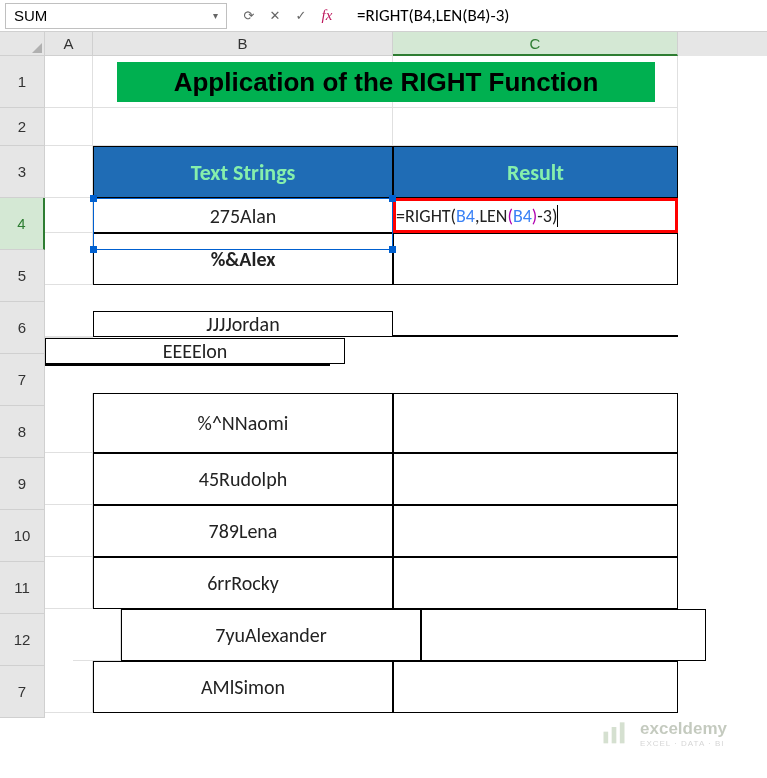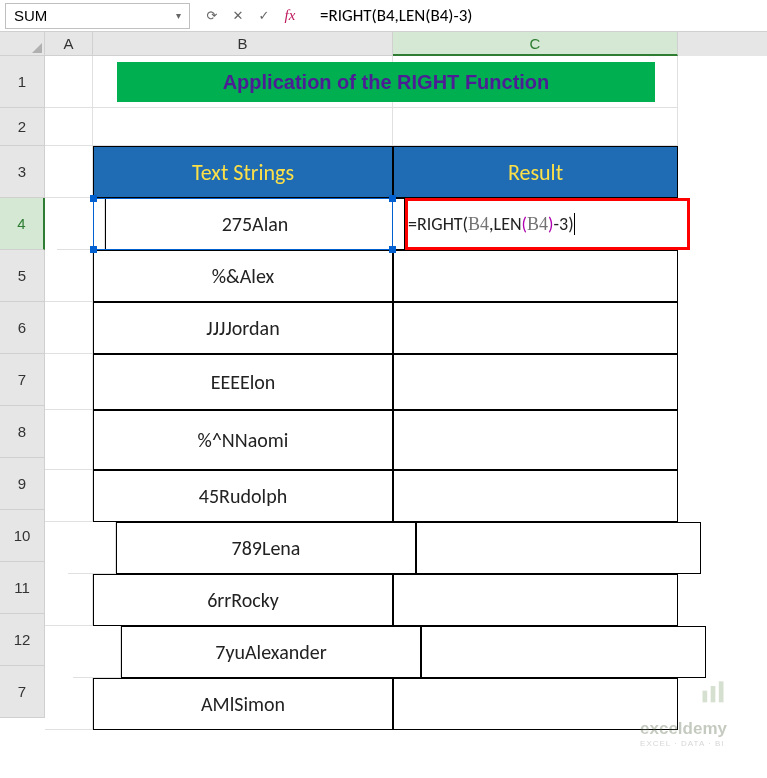--- a/index.html
+++ b/index.html
@@ -1,19 +1,19 @@
 <!DOCTYPE html>
 <html><head>
   <meta charset="utf-8">
   <style>
     * { box-sizing: border-box; margin: 0; padding: 0; }
     body { font-family: 'Segoe UI', Arial, sans-serif; background: #fff; width: 767px; height: 778px; overflow: hidden; position: relative; }
     
     .namebox-bar { display: flex; align-items: center; height: 32px; border-bottom: 1px solid #d0d0d0; background: #fff; padding: 0 5px; gap: 4px; }
-    .namebox { width: 185px; height: 26px; border: 1px solid #c0c0c0; display: flex; align-items: center; padding: 0 8px; font-size: 15px; background: #fff; position: relative; }
+    .namebox { width: 222px; height: 26px; border: 1px solid #c0c0c0; display: flex; align-items: center; padding: 0 8px; font-size: 15px; background: #fff; position: relative; }
     .namebox-dropdown { margin-left: auto; font-size: 10px; color: #666; }
     .formula-icons { display: flex; align-items: center; gap: 2px; padding: 0 6px; }
     .formula-icon-btn { width: 24px; height: 24px; display: flex; align-items: center; justify-content: center; color: #666; font-size: 13px; }
     .fx-icon { font-style: italic; font-family: 'Times New Roman', serif; font-size: 15px; color: #be185d; }
     .formula-input { flex: 1; padding: 0 8px; font-size: 17px; font-family: Calibri, sans-serif; color: #000; }
     
     .select-all { position: absolute; top: 32px; left: 0; width: 45px; height: 24px; background: #e6e6e6; border-right: 1px solid #d0d0d0; border-bottom: 1px solid #d0d0d0; display: flex; align-items: flex-end; justify-content: flex-end; padding: 2px; }
     .select-all-triangle { width: 0; height: 0; border-bottom: 10px solid #b0b0b0; border-left: 10px solid transparent; }
     
     .col-headers { position: absolute; top: 32px; left: 45px; right: 0; height: 24px; display: flex; background: #e6e6e6; }
@@ -29,34 +29,34 @@
     .rh-2 { height: 38px; }
     .rh-n { height: 52px; }
     
     .grid { position: absolute; top: 56px; left: 45px; }
     .grid-row { display: flex; }
     .cell { border-right: 1px solid #e0e0e0; border-bottom: 1px solid #e0e0e0; display: flex; align-items: center; font-family: Calibri, sans-serif; }
     .cell-a { width: 48px; }
     .cell-b { width: 300px; }
     .cell-c { width: 285px; }
     
-    .title-banner { position: absolute; background: #00b050; color: #4c1d95; font-size: 20px; font-weight: bold; display: flex; align-items: center; justify-content: center; }
-    
-    .table-header { background: #1f6cb5; color: #fde047; font-size: 22px; font-weight: normal; border: 1px solid #000; justify-content: center; }
+    .title-banner { position: absolute; background: #00b050; color: #000000; font-size: 26px; font-weight: bold; display: flex; align-items: center; justify-content: center; }
+    
+    .table-header { background: #1f6cb5; color: #86efac; font-size: 22px; font-weight: bold; border: 1px solid #000; justify-content: center; }
     .table-cell { border: 1px solid #000; font-size: 20px; justify-content: center; color: #222; }
     
     .editing-cell { border: 3px solid #ff0000 !important; font-size: 18px; justify-content: flex-start; padding: 0 0; position: relative; font-family: Calibri, sans-serif; }
-    .ref-b4 { color: #737373; font-family: Liberation Serif, serif; }
+    .ref-b4 { color: #3b82f6; }
     .ref-paren { color: #b000b0; }
     .cursor-bar { display: inline-block; width: 1px; height: 22px; background: #000; vertical-align: middle; }
     
     .blue-selection { position: absolute; border: 1.5px solid #0060d0; pointer-events: none; }
     .blue-handle { position: absolute; width: 7px; height: 7px; background: #0060d0; }
     
-    .watermark { position: absolute; bottom: 30px; right: 40px; display: flex; align-items: flex-end; gap: 12px; opacity: 0.35; flex-direction: column; }
+    .watermark { position: absolute; bottom: 30px; right: 40px; display: flex; align-items: flex-end; gap: 12px; opacity: 0.35; }
     .watermark-icon { width: 28px; height: 28px; }
     .watermark-text { font-size: 17px; color: #5a6b4a; font-weight: 600; }
     .watermark-sub { font-size: 8px; color: #888; letter-spacing: 1px; }
   </style>
 </head>
 <body>
 
 <div class="namebox-bar">
   <div class="namebox">
     <span>SUM</span>
@@ -110,61 +110,61 @@
     <div class="cell cell-b"></div>
     <div class="cell cell-c"></div>
   </div>
 
   <div class="grid-row" style="height:52px;">
     <div class="cell cell-a"></div>
     <div class="cell cell-b table-header">Text Strings</div>
     <div class="cell cell-c table-header">Result</div>
   </div>
 
-  <div class="grid-row" style="height:52px;margin-left:12px;">
+  <div class="grid-row" style="height:35px;">
     <div class="cell cell-a"></div>
     <div class="cell cell-b table-cell">275Alan</div>
     <div class="cell cell-c table-cell editing-cell">
       <span>=RIGHT(</span>
         <span class="ref-b4">B4</span>
         <span>,LEN</span>
         <span class="ref-paren">(</span>
         <span class="ref-b4">B4</span>
         <span class="ref-paren">)</span>
         <span>-3)</span>
         <span class="cursor-bar"></span>
     </div>
   </div>
 
-  <div class="grid-row" style="height:52px;">
+  <div class="grid-row" style="height:52px;font-weight:bold;">
       <div class="cell cell-a"></div>
       <div class="cell cell-b table-cell">%&amp;Alex</div>
       <div class="cell cell-c table-cell"></div>
     </div>
-  <div class="grid-row" style="height:52px;">
+  <div class="grid-row" style="height:52px;align-items:flex-end;">
       <div class="cell cell-a"></div>
       <div class="cell cell-b table-cell">JJJJordan</div>
       <div class="cell cell-c table-cell"></div>
     </div>
-  <div class="grid-row" style="height:56px;">
+  <div class="grid-row" style="height:56px;flex-direction:column;">
       <div class="cell cell-a"></div>
       <div class="cell cell-b table-cell">EEEElon</div>
       <div class="cell cell-c table-cell"></div>
     </div>
   <div class="grid-row" style="height:60px;">
       <div class="cell cell-a"></div>
       <div class="cell cell-b table-cell">%^NNaomi</div>
       <div class="cell cell-c table-cell"></div>
     </div>
   <div class="grid-row" style="height:52px;">
       <div class="cell cell-a"></div>
       <div class="cell cell-b table-cell">45Rudolph</div>
       <div class="cell cell-c table-cell"></div>
     </div>
-  <div class="grid-row" style="height:52px;padding-left:23px;">
+  <div class="grid-row" style="height:52px;">
       <div class="cell cell-a"></div>
       <div class="cell cell-b table-cell">789Lena</div>
       <div class="cell cell-c table-cell"></div>
     </div>
   <div class="grid-row" style="height:52px;">
       <div class="cell cell-a"></div>
       <div class="cell cell-b table-cell">6rrRocky</div>
       <div class="cell cell-c table-cell"></div>
     </div>
   <div class="grid-row" style="height:52px;margin-left:28px;">

